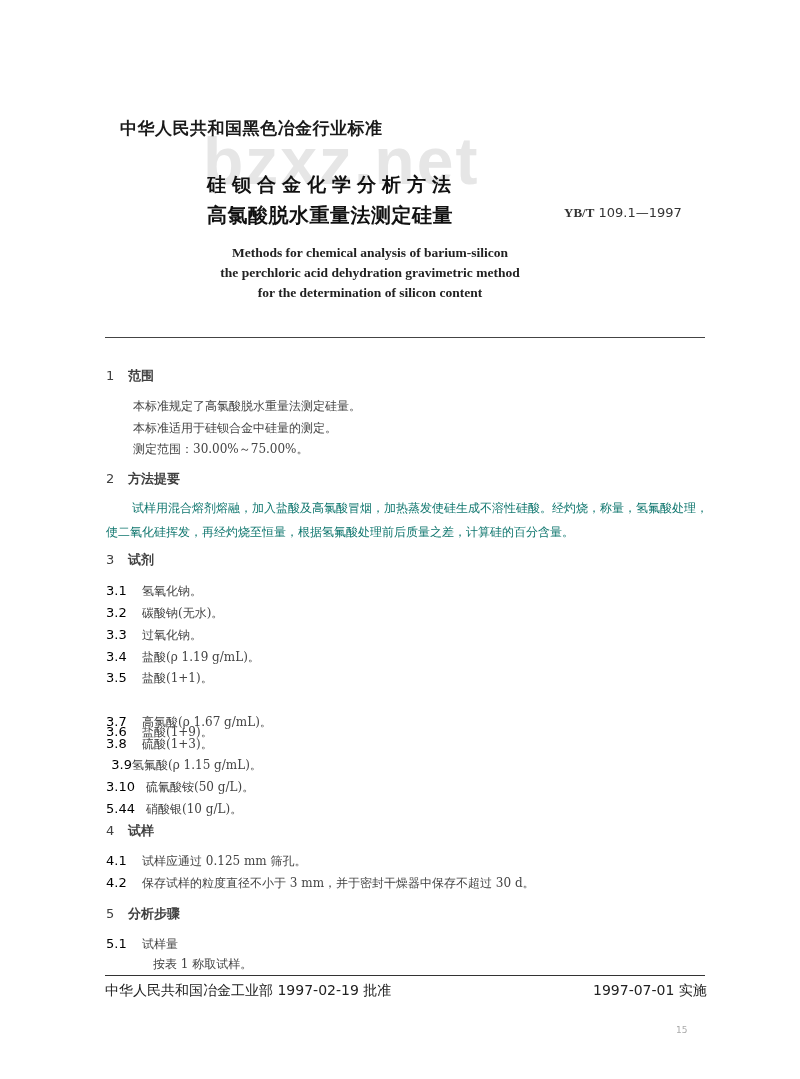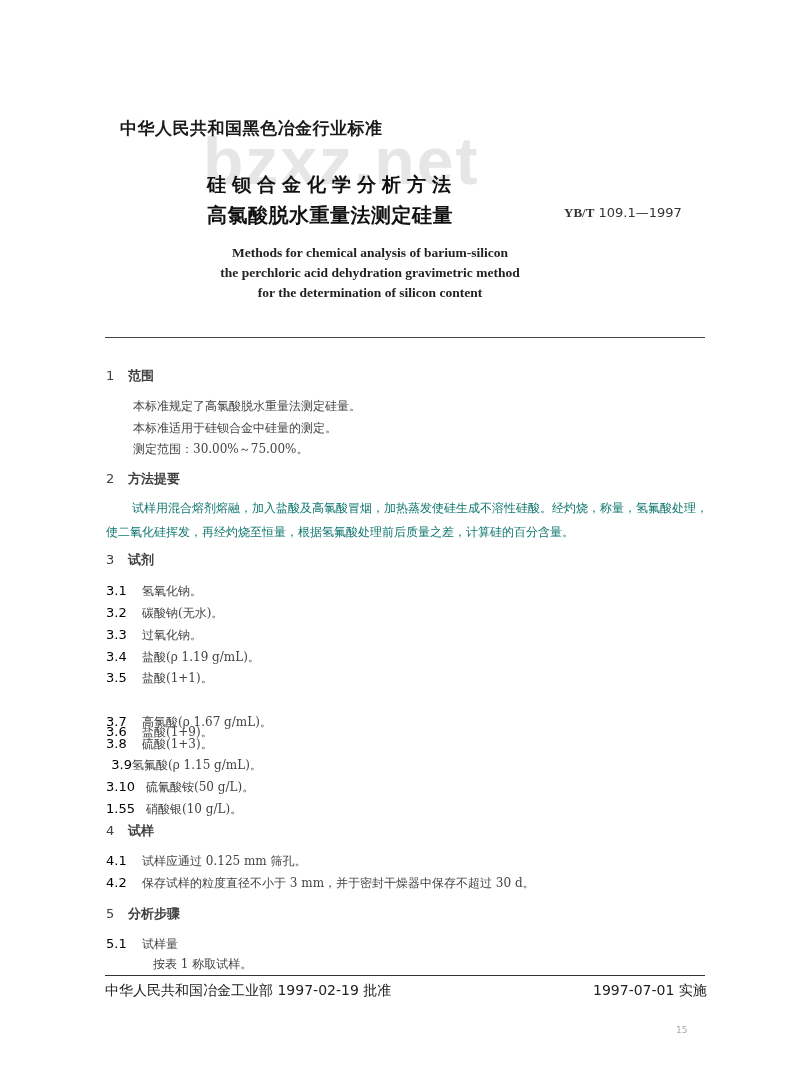--- a/index.html
+++ b/index.html
@@ -71,21 +71,21 @@
 <div class="abs item" style="left:106px; top:583px;"><span class="n">3.1</span><span class="t">氢氧化钠。</span></div>
 <div class="abs item" style="left:106px; top:605px;"><span class="n">3.2</span><span class="t">碳酸钠(无水)。</span></div>
 <div class="abs item" style="left:106px; top:627px;"><span class="n">3.3</span><span class="t">过氧化钠。</span></div>
 <div class="abs item" style="left:106px; top:649px;"><span class="n">3.4</span><span class="t">盐酸(ρ 1.19 g/mL)。</span></div>
 <div class="abs item" style="left:106px; top:670px;"><span class="n">3.5</span><span class="t">盐酸(1+1)。</span></div>
 <div class="abs item" style="left:106px; top:692px;margin-top:32px;"><span class="n">3.6</span><span class="t">盐酸(1+9)。</span></div>
 <div class="abs item" style="left:106px; top:714px;"><span class="n">3.7</span><span class="t">高氯酸(ρ 1.67 g/mL)。</span></div>
 <div class="abs item" style="left:106px; top:736px;"><span class="n">3.8</span><span class="t">硫酸(1+3)。</span></div>
 <div class="abs item" style="left:96px; top:757px;text-align:right;"><span class="n">3.9</span><span class="t">氢氟酸(ρ 1.15 g/mL)。</span></div>
 <div class="abs item" style="left:106px; top:779px;"><span class="n" style="width:40px">3.10</span><span class="t">硫氰酸铵(50 g/L)。</span></div>
-<div class="abs item" style="left:106px; top:801px;"><span class="n" style="width:40px">1.55</span><span class="t">硝酸银(10 g/L)。</span></div>
+<div class="abs item" style="left:106px; top:801px;"><span class="n" style="width:40px">5.44</span><span class="t">硝酸银(10 g/L)。</span></div>
 
 <div class="abs sec" style="left:106px; top:822px;">
   <span class="num">4</span><span class="lbl">试样</span>
 </div>
 <div class="abs item" style="left:106px; top:853px;"><span class="n">4.1</span><span class="t">试样应通过 0.125 mm 筛孔。</span></div>
 <div class="abs item" style="left:106px; top:875px;"><span class="n">4.2</span><span class="t">保存试样的粒度直径不小于 3 mm，并于密封干燥器中保存不超过 30 d。</span></div>
 
 <div class="abs sec" style="left:106px; top:905px;">
   <span class="num">5</span><span class="lbl">分析步骤</span>
 </div>

